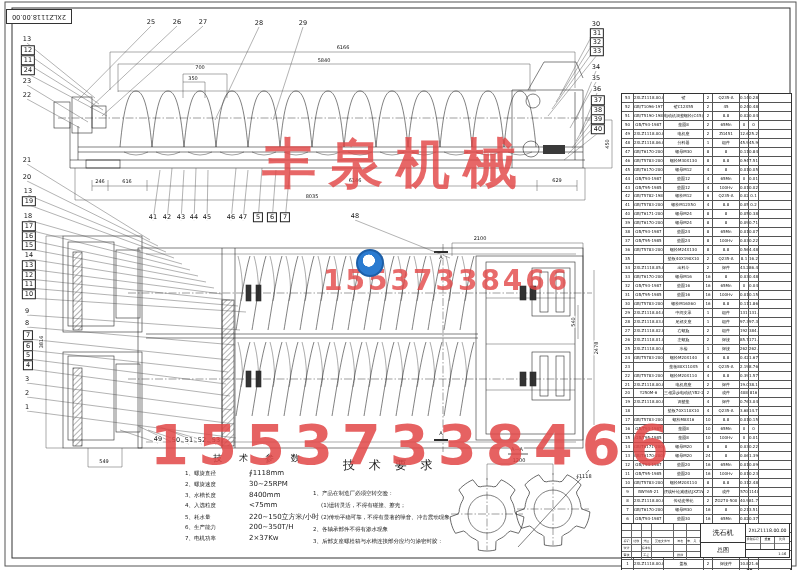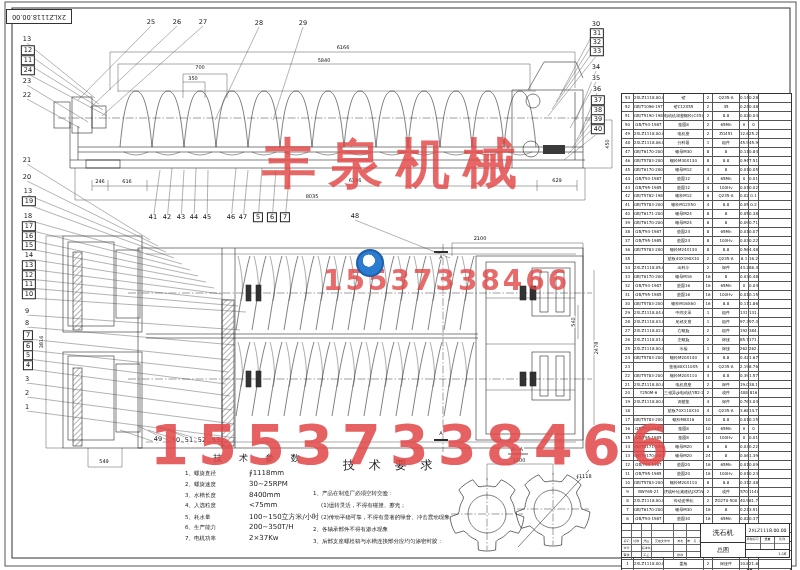--- a/index.html
+++ b/index.html
@@ -472,21 +472,21 @@
         <div class="prow">
           <span class="pl">3、水槽长度</span>
           <span class="pv">8400mm</span>
         </div>
         <div class="prow">
           <span class="pl">4、入选粒度</span>
           <span class="pv">&lt;75mm</span>
         </div>
         <div class="prow">
           <span class="pl">5、耗水量</span>
-          <span class="pv">100~150立方米/小时</span>
+          <span class="pv">220~150立方米/小时</span>
         </div>
         <div class="prow">
           <span class="pl">6、生产能力</span>
           <span class="pv">200~350T/H</span>
         </div>
         <div class="prow">
           <span class="pl">7、电机功率</span>
           <span class="pv">2×37Kw</span>
         </div>
       </div>

